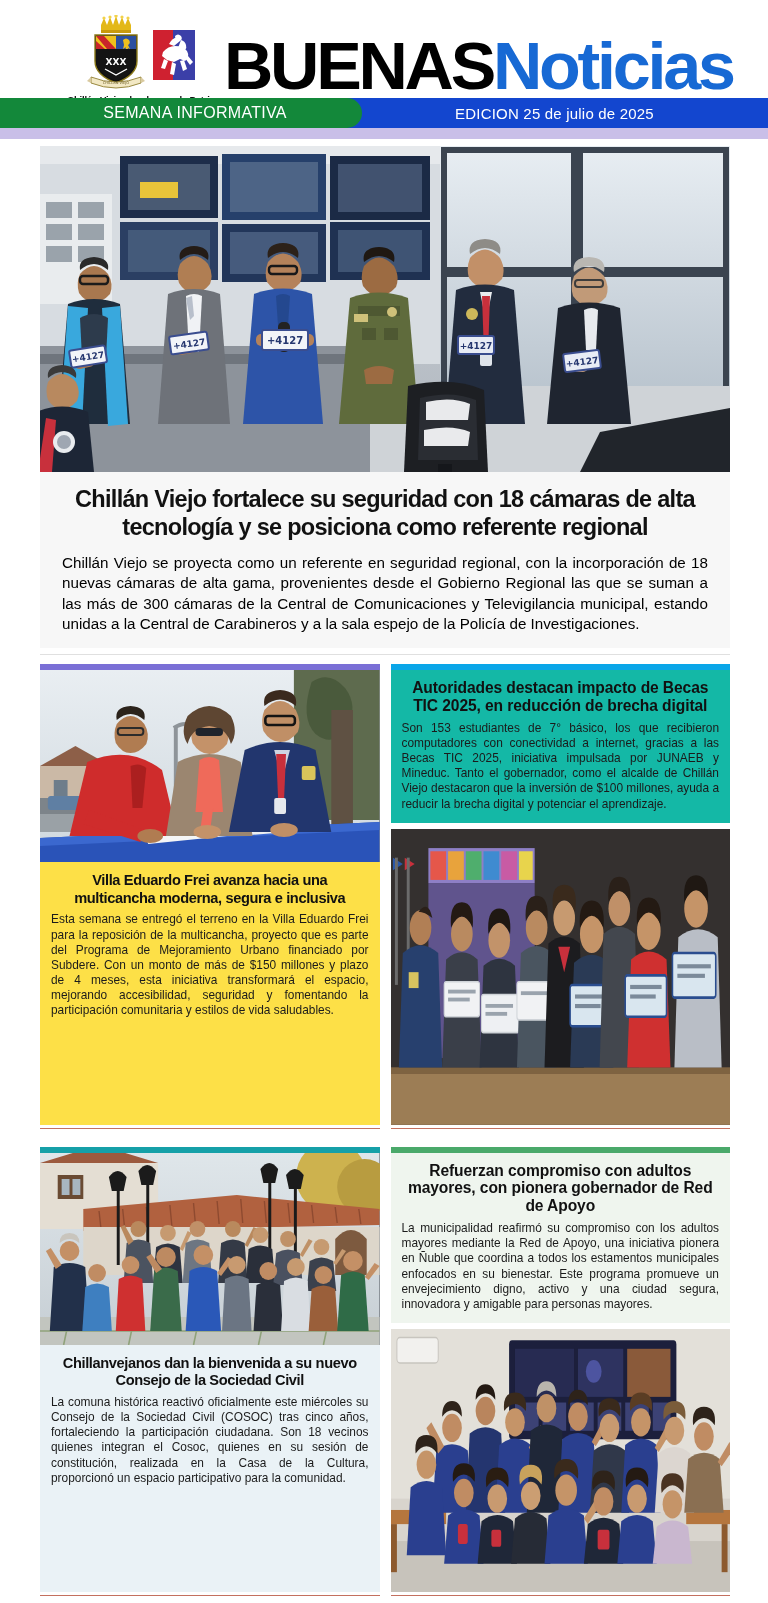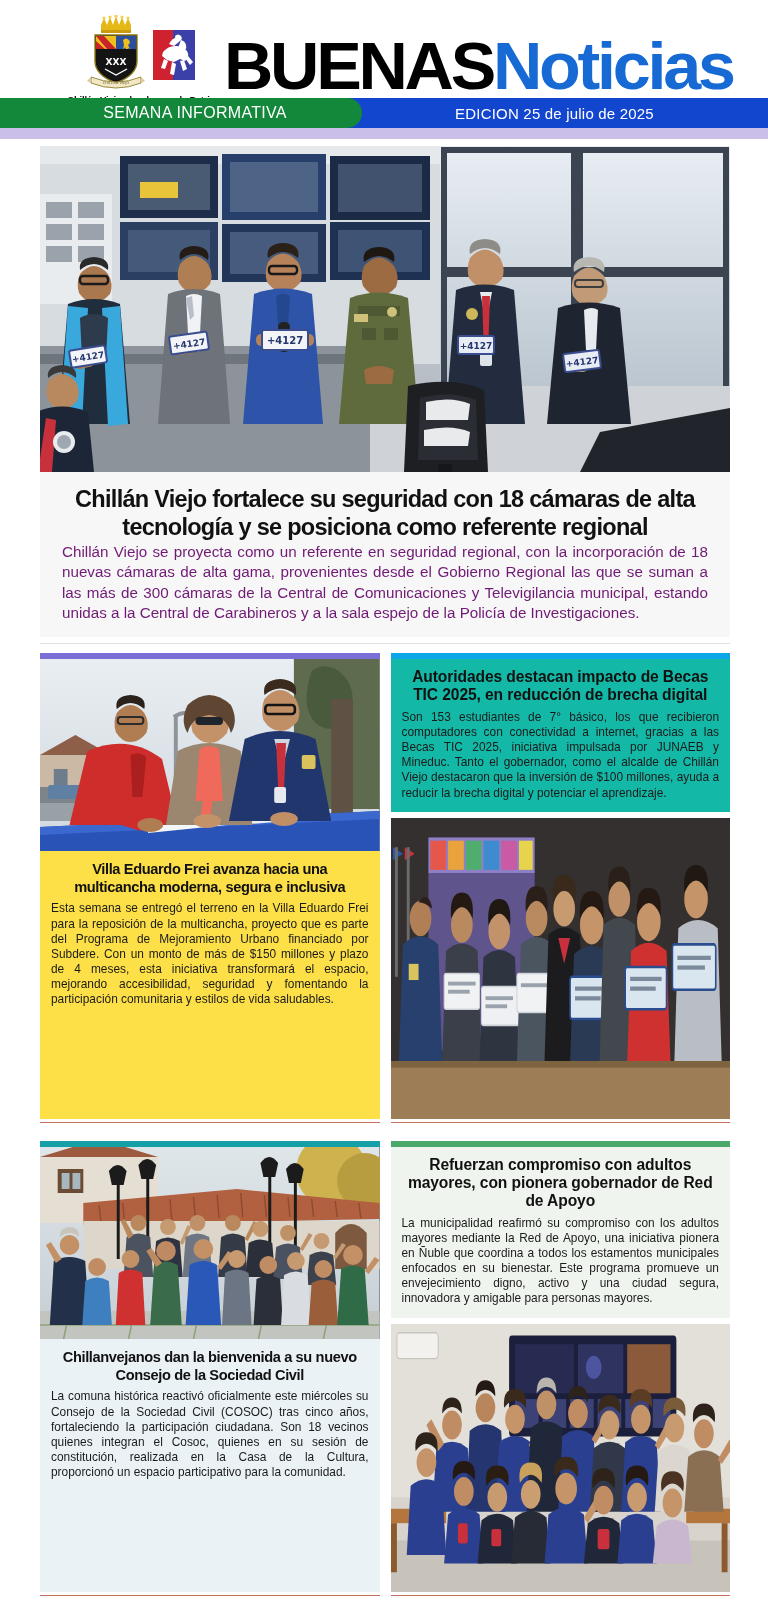--- a/index.html
+++ b/index.html
@@ -158,24 +158,24 @@
     font-size: 24.5px;
     line-height: 1.16;
     font-weight: 800;
     color: #111111;
     text-align: center;
     letter-spacing: -0.75px;
     font-family: "Liberation Sans", sans-serif;
     transform: scaleX(0.96);
   }
   .lead-text {
-    margin-top: 0;
+    margin-top: 11px;
     font-size: 15.2px;
     line-height: 1.34;
-    color: #701a75;
+    color: #000000;
     text-align: justify;
     font-family: "Liberation Sans", sans-serif;
   }
 
   
   .grid {
     display: grid;
     grid-template-columns: 1fr 1fr;
     column-gap: 11px;
     row-gap: 0;

